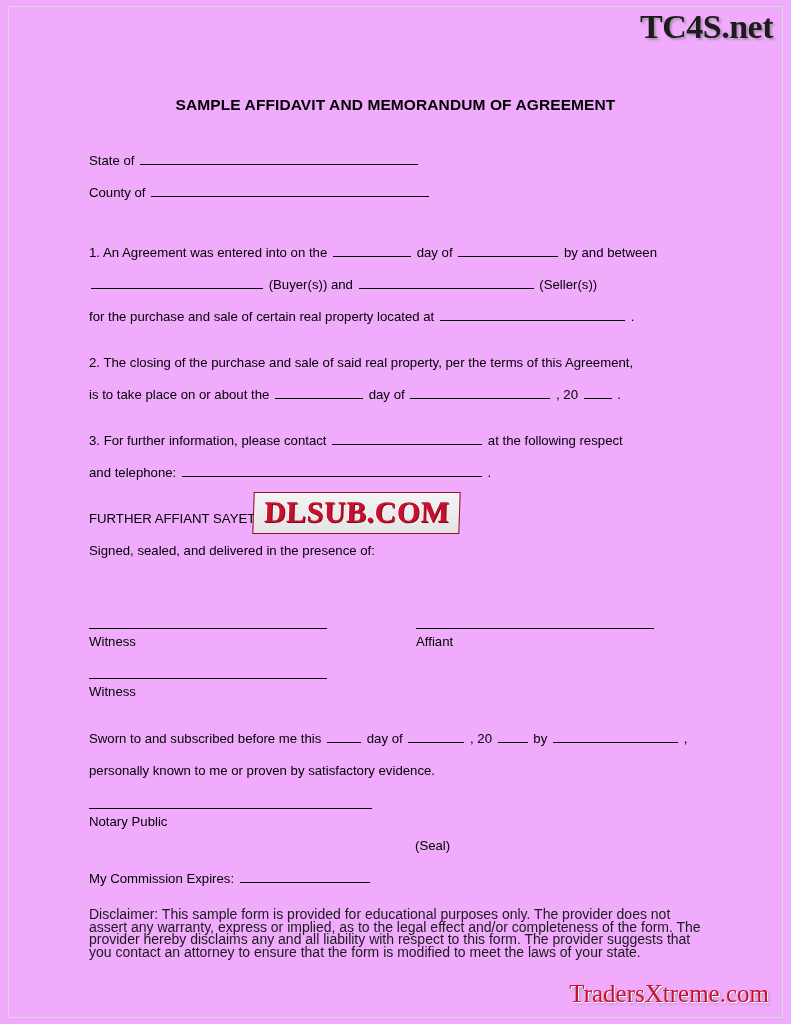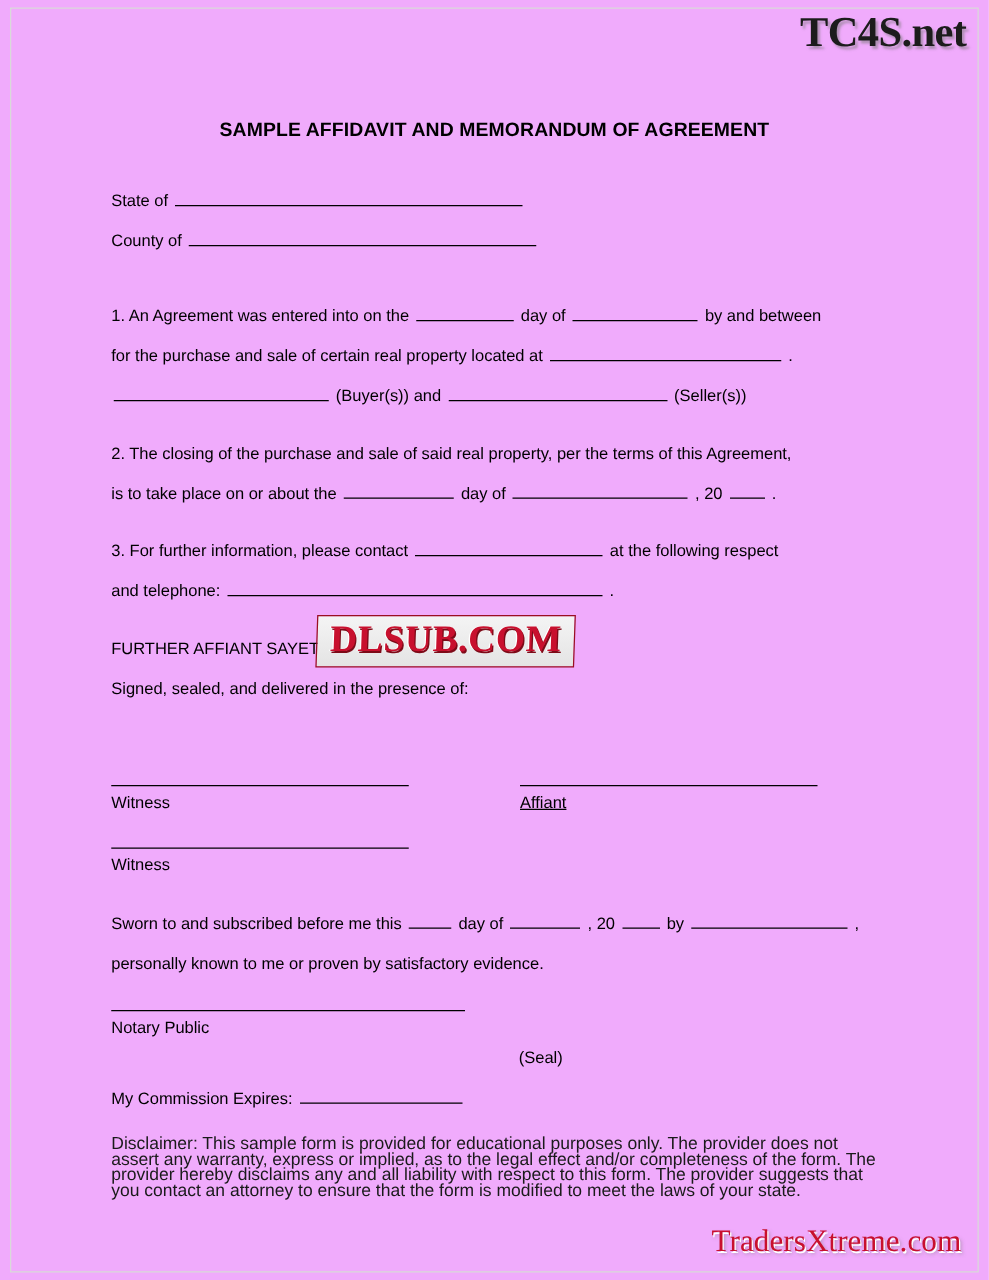--- a/index.html
+++ b/index.html
@@ -169,30 +169,30 @@
 
     <div class="line">
       <span>1. An Agreement was entered into on the</span>
       <span class="fill f-day1"></span>
       <span>day of</span>
       <span class="fill f-month1"></span>
       <span>by and between</span>
     </div>
 
     <div class="line">
-      <span>for the purchase and sale of certain real property located at</span>
-      <span class="fill f-property"></span>
-      <span>.</span>
-    </div>
-
-    <div class="line">
       <span class="fill f-buyer"></span>
       <span>(Buyer(s)) and</span>
       <span class="fill f-seller"></span>
       <span>(Seller(s))</span>
+    </div>
+
+    <div class="line">
+      <span>for the purchase and sale of certain real property located at</span>
+      <span class="fill f-property"></span>
+      <span>.</span>
     </div>
 
     <span class="gap-sm"></span>
 
     <div class="line">2. The closing of the purchase and sale of said real property, per the terms of this Agreement,</div>
 
     <div class="line">
       <span>is to take place on or about the</span>
       <span class="fill f-day2"></span>
       <span>day of</span>
@@ -220,21 +220,21 @@
 
     <div class="line">FURTHER AFFIANT SAYETH NOT.</div>
     <div class="line">Signed, sealed, and delivered in the presence of:</div>
   </div>
 
   <div class="sig-row" style="left:89px; top:628px; width:238px;">
     <div class="sig-rule"></div>
     <div class="sig-label">Witness</div>
   </div>
 
-  <div class="sig-row" style="left:416px; top:628px; width:238px;text-decoration:underline;">
+  <div class="sig-row" style="left:416px; top:628px; width:238px;">
     <div class="sig-rule"></div>
     <div class="sig-label">Affiant</div>
   </div>
 
   <div class="sig-row" style="left:89px; top:678px; width:238px;">
     <div class="sig-rule"></div>
     <div class="sig-label">Witness</div>
   </div>
 
   <div class="sig-row" style="left:89px; top:723px; width:600px; line-height:32px;">

